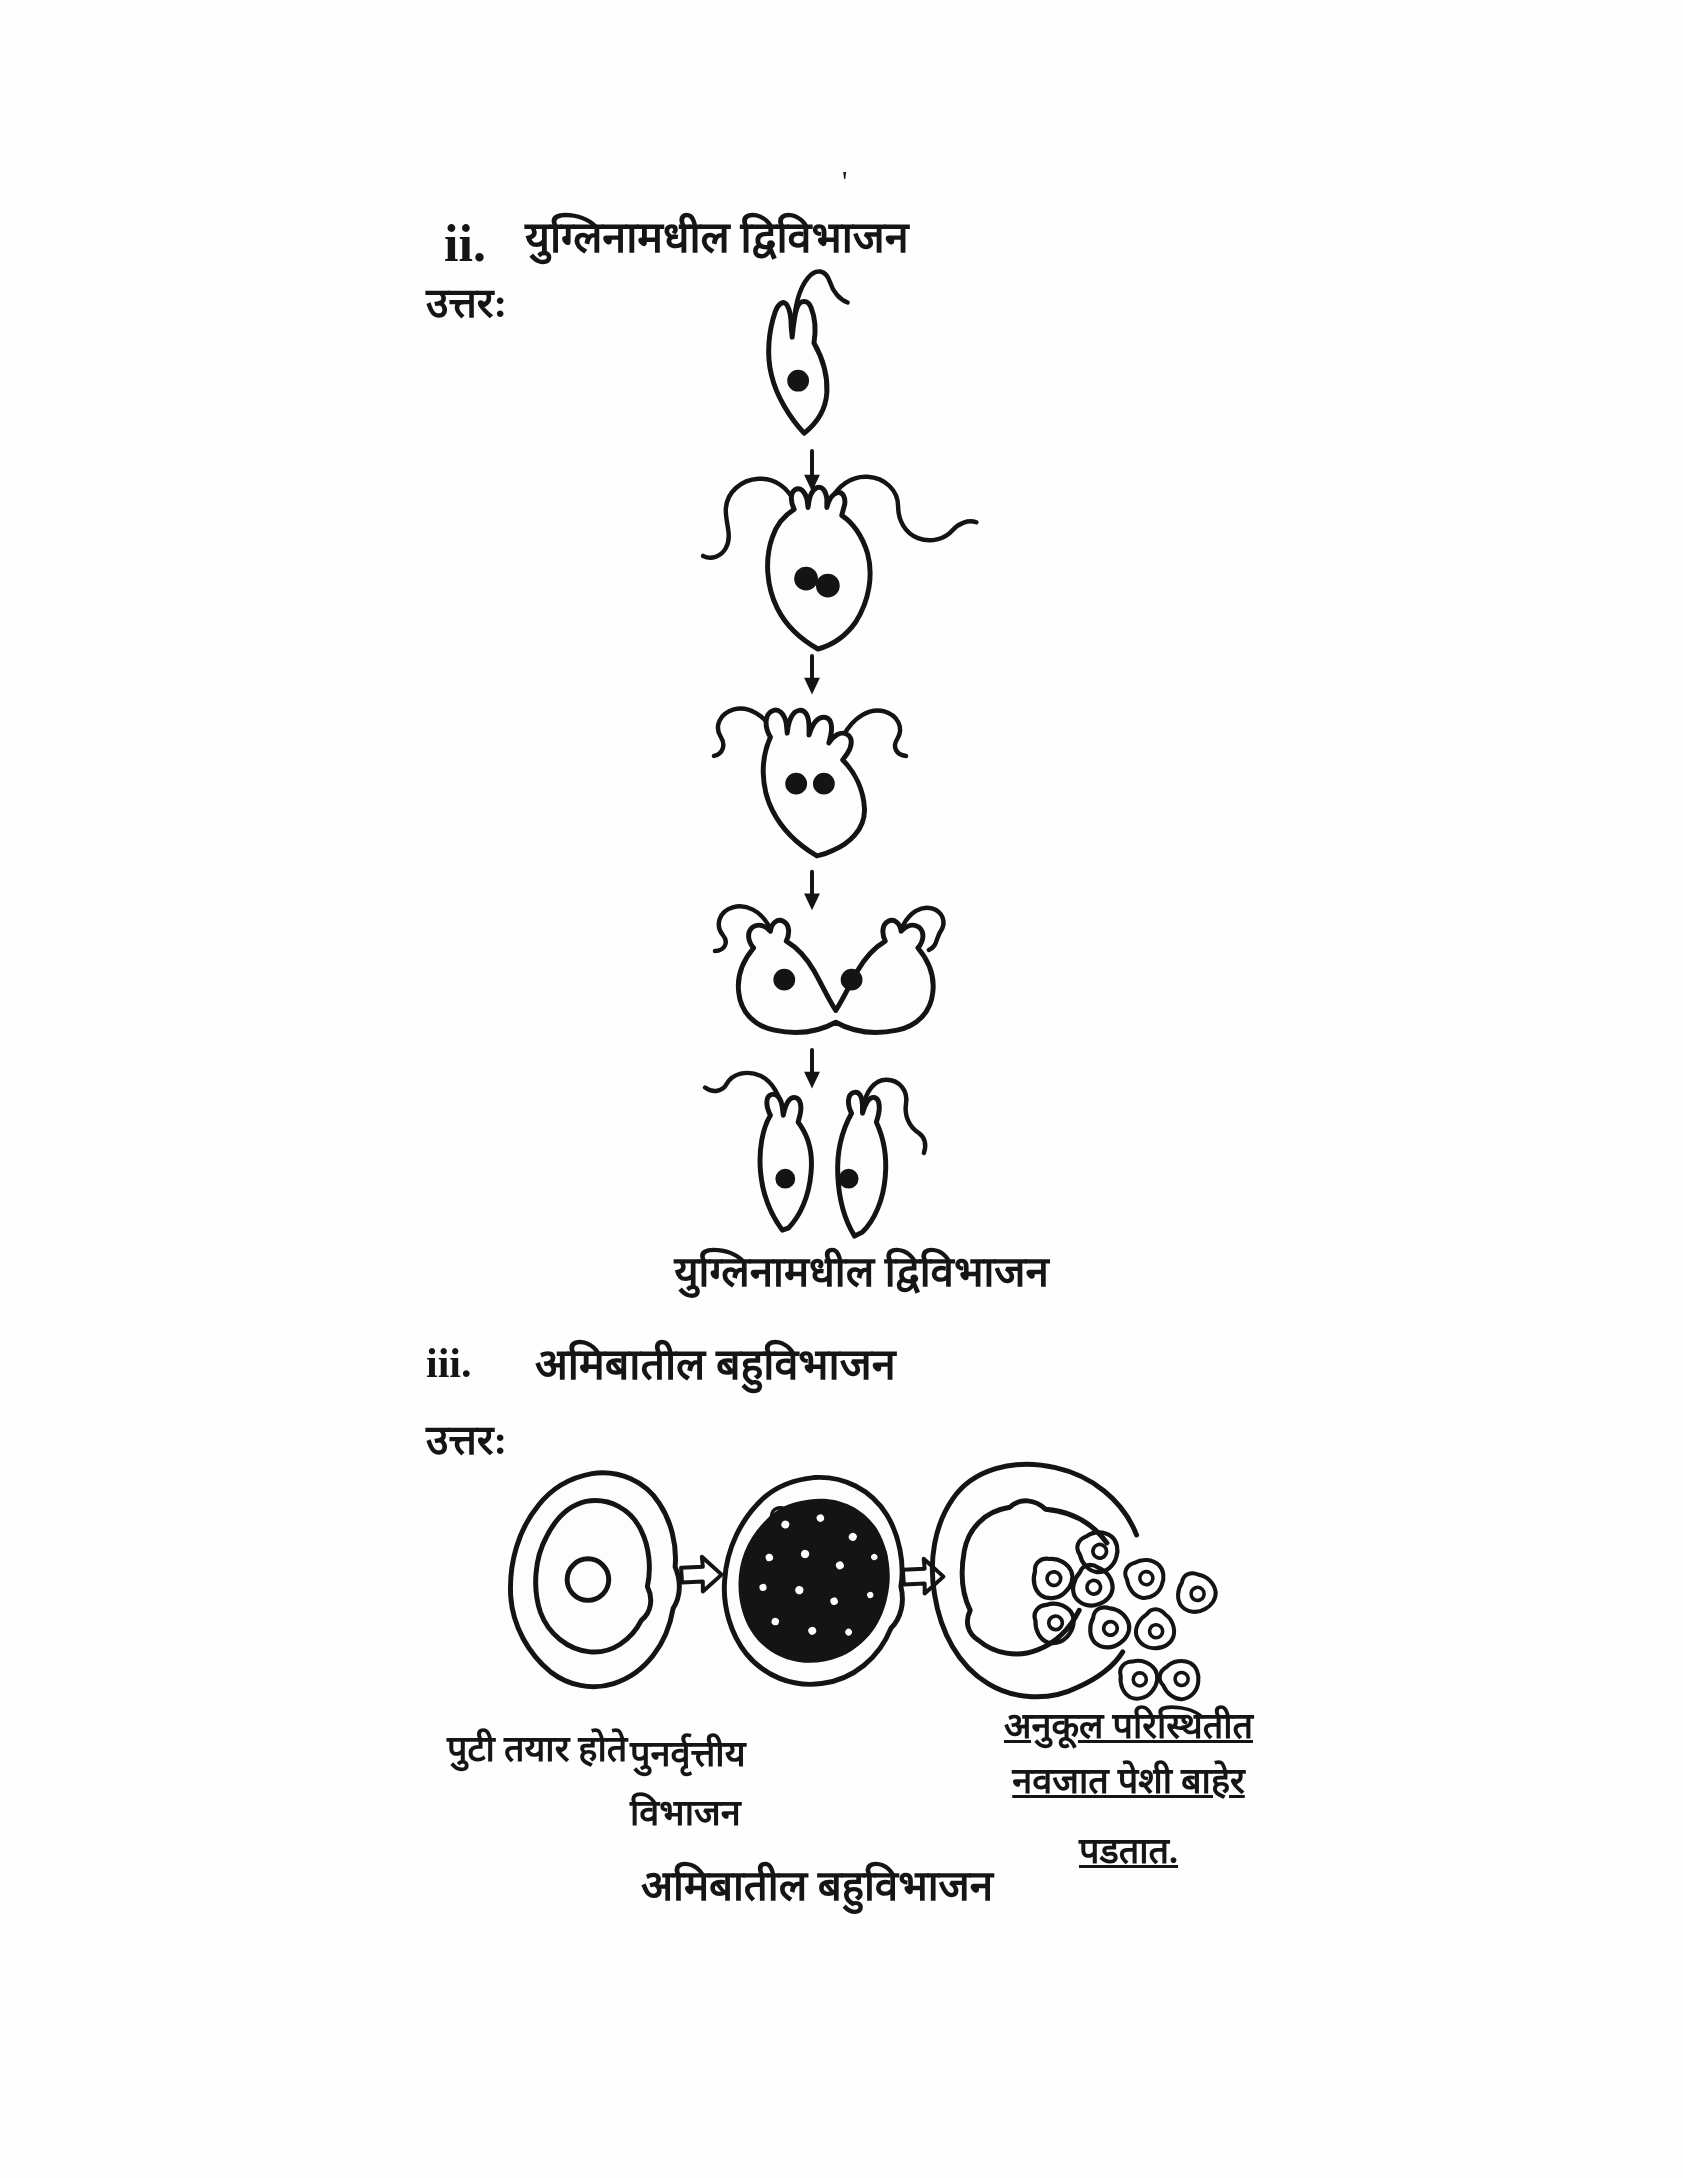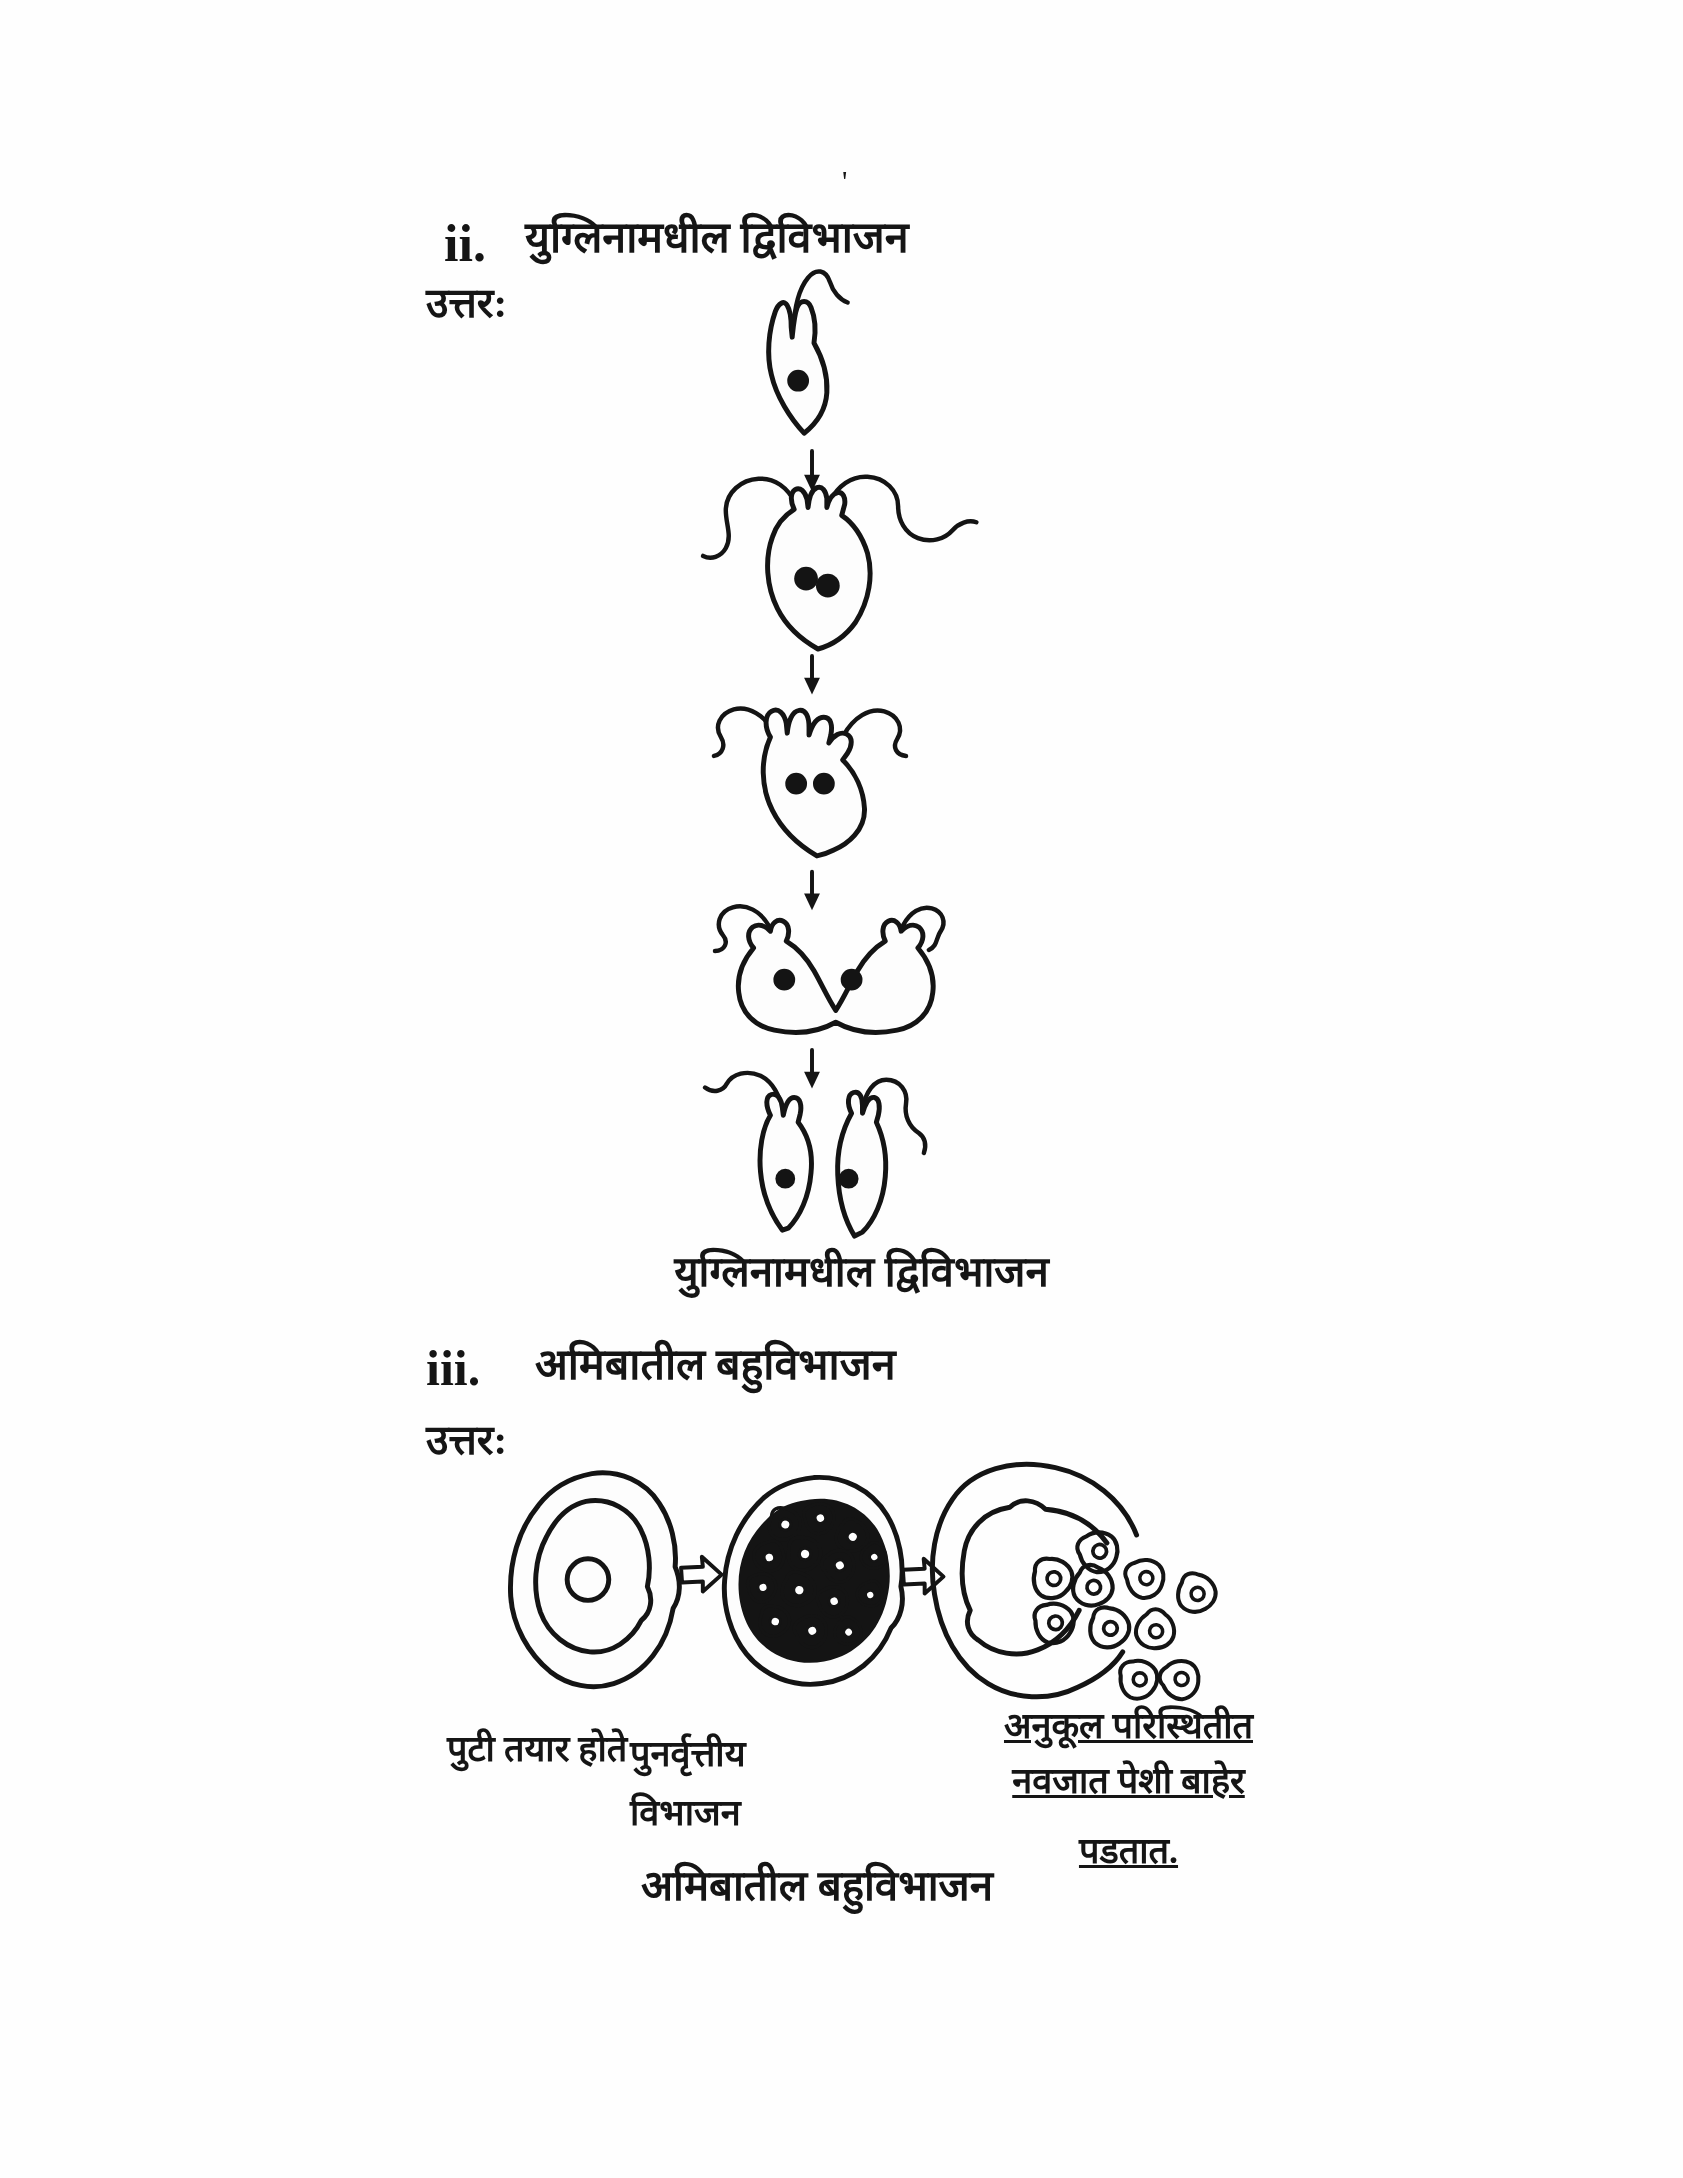--- a/index.html
+++ b/index.html
@@ -79,21 +79,21 @@
       <path class="body-fill" d="M 170,992 C 159,977 150,956 148,933 C 146,911 150,889 158,876 C 153,866 153,857 159,855 C 165,853 169,860 170,868 L 171,876 C 173,866 176,858 182,858 C 188,858 190,866 188,875 L 186,883 C 196,896 201,914 199,934 C 197,958 188,978 176,990 L 170,992 Z" stroke-width="5"></path>
       <circle class="ink" cx="173" cy="940" r="10"></circle>
       <path d="M 251,870 C 254,852 263,840 275,840 C 289,840 297,852 295,864 C 293,876 298,888 308,894 C 314,898 316,906 313,914" stroke-width="4.5"></path>
       <path class="body-fill" d="M 243,998 C 233,982 227,960 226,936 C 225,912 231,890 240,874 C 235,864 236,855 242,853 C 248,851 251,858 251,866 L 251,874 C 254,864 258,857 263,858 C 268,859 269,867 267,876 L 265,883 C 272,898 276,916 274,938 C 272,962 263,982 251,994 L 243,998 Z" stroke-width="5"></path>
       <circle class="ink" cx="237" cy="940" r="10"></circle>
     </g>
   </svg>
 
   <div class="txt sb center" style="left:614px;top:1241px;width:495px;font-size:42px;">युग्लिनामधील द्विविभाजन</div>
 
-  <div class="txt b" style="left:426px;top:1339px;font-size:50px;">iii.</div>
+  <div class="txt b" style="left:426px;top:1339px;font-size:42px;">iii.</div>
   <div class="txt b" style="left:535px;top:1333px;font-size:43px;">अमिबातील बहुविभाजन</div>
   <div class="txt b" style="left:426px;top:1410px;font-size:41px;">उत्तर:</div>
 
   <svg style="left:475px;top:1436px;" width="832" height="307" viewBox="0 0 840 310">
     <defs>
       <g id="mcell">
         <path d="M -15,-4 C -17,-11 -12,-16 -5,-16 C 2,-18 10,-15 14,-9 C 17,-4 16,3 12,8 C 8,14 0,17 -7,14 C -13,11 -16,3 -15,-4 Z" fill="#ffffff" stroke="#141414" stroke-width="3.4" stroke-linejoin="round"></path>
         <circle cx="1" cy="-1" r="5.5" fill="#ffffff" stroke="#141414" stroke-width="3"></circle>
       </g>
     </defs>

